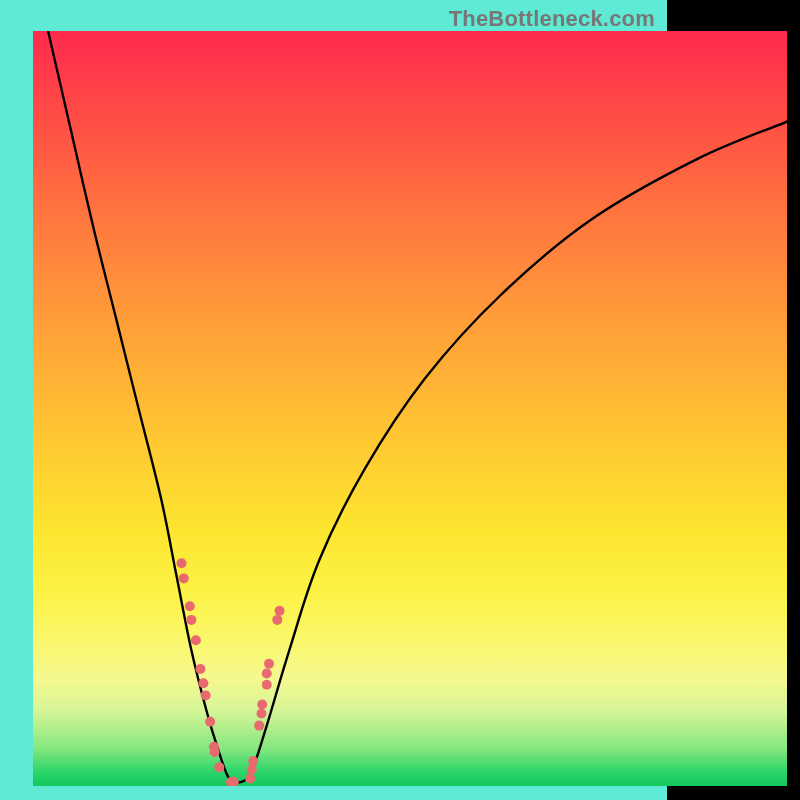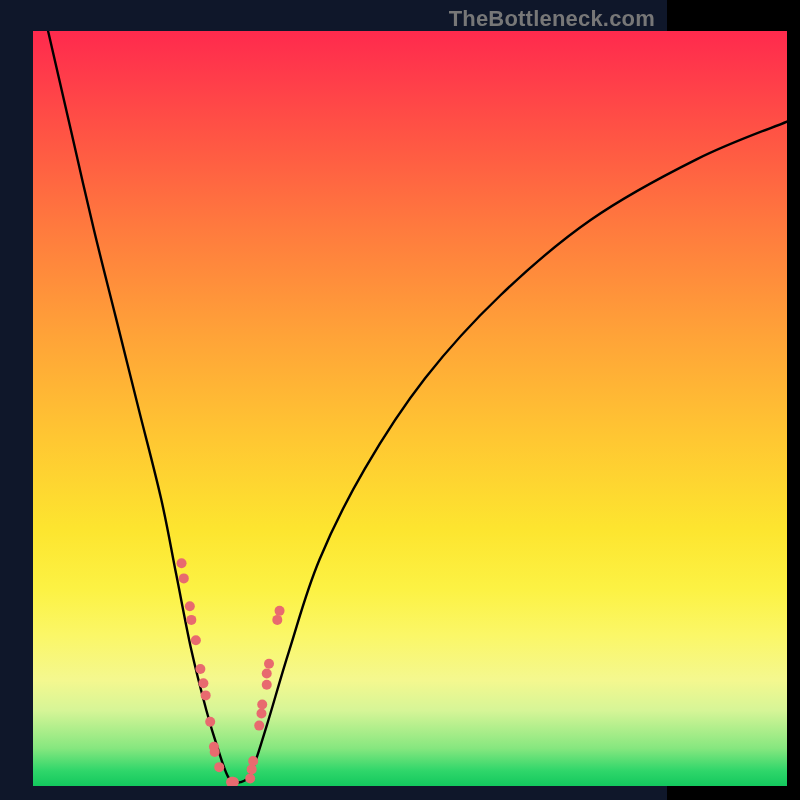--- a/index.html
+++ b/index.html
@@ -10,21 +10,21 @@
     background: #000;
     overflow: hidden;
     font-family: Arial, Helvetica, sans-serif;
   }
   .frame {
     position: absolute;
     left: 0;
     top: 0;
     width: 667px;
     height: 800px;
-    background: #0f172a;
+    background: #5eead4;
   }
   .plot-area {
     position: absolute;
     left: 33px;
     top: 31px;
     width: 754px;
     height: 755px;
     
     background: linear-gradient(to bottom,
       #ff2a4d 0%,

